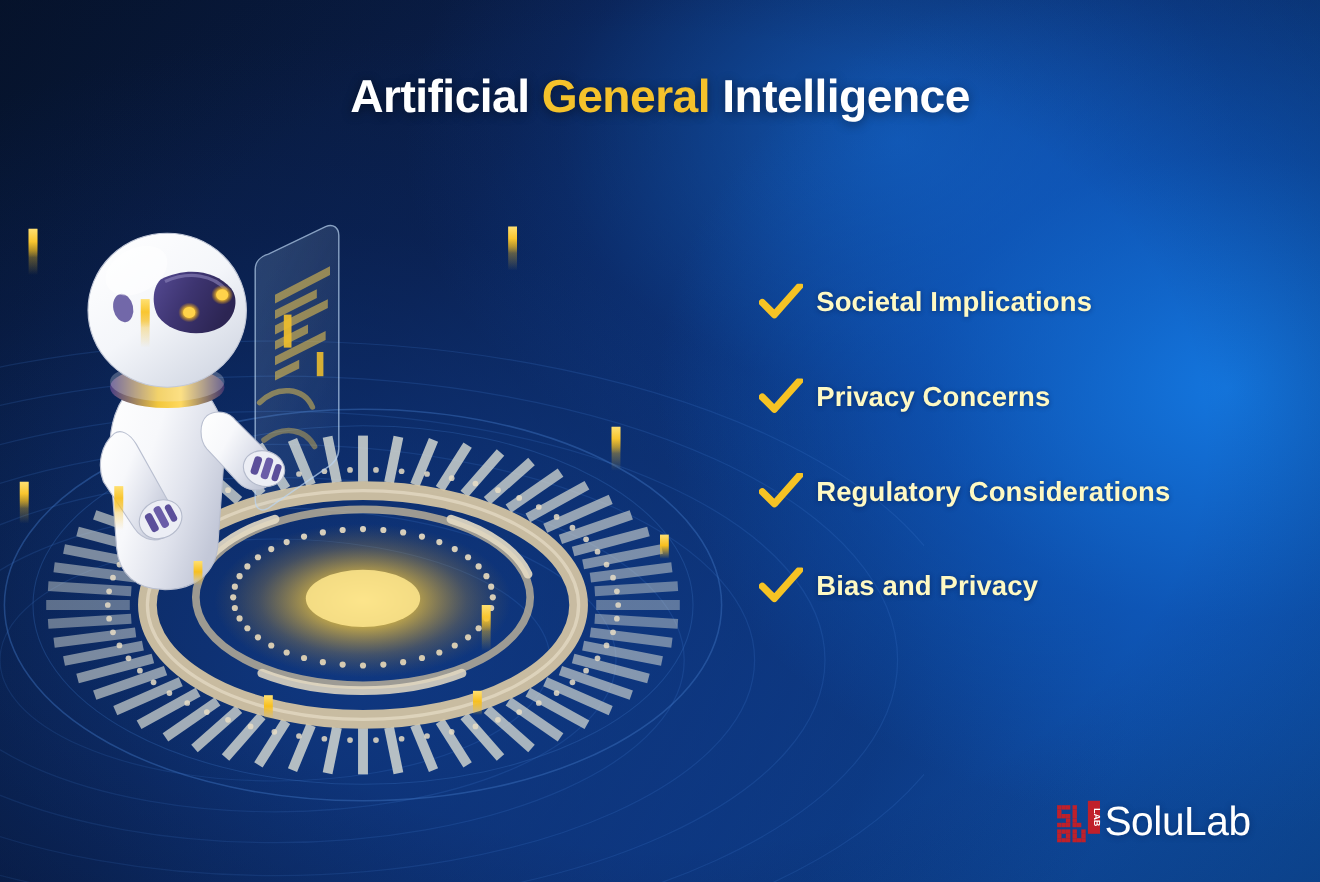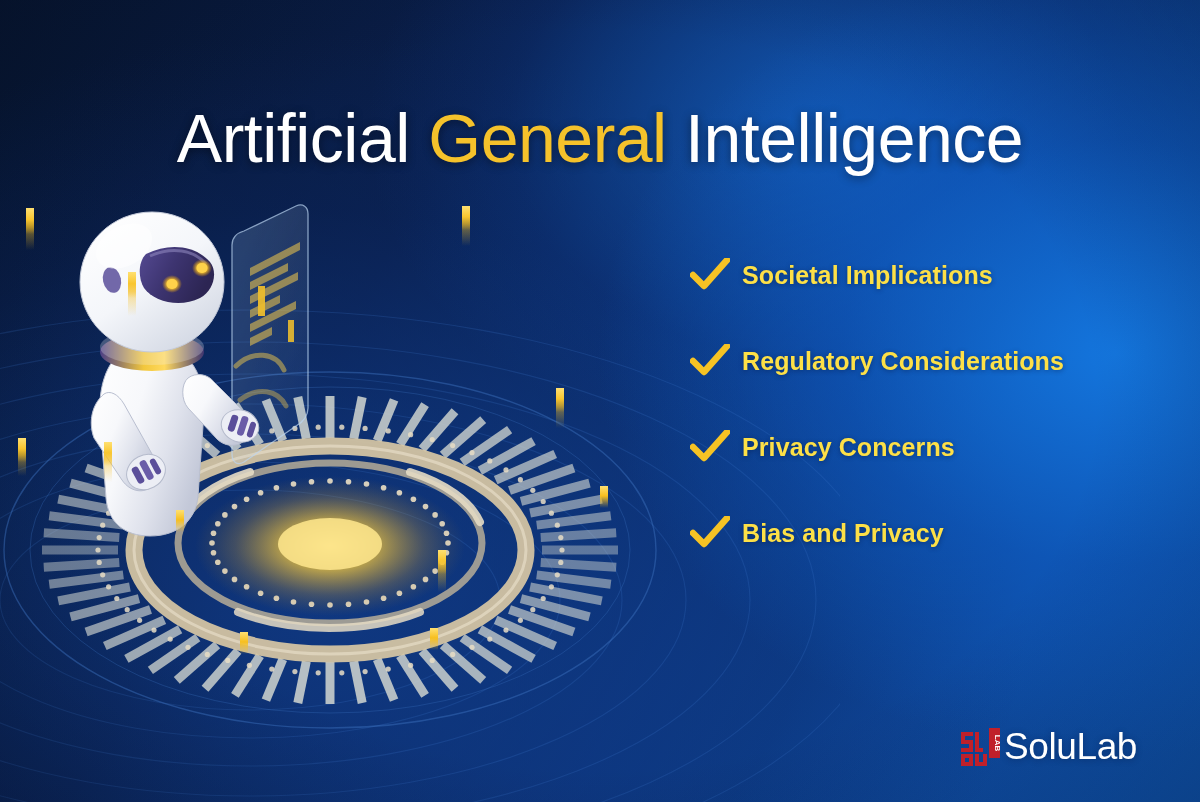--- a/index.html
+++ b/index.html
@@ -43,24 +43,24 @@
     width: 1180px;
     height: 950px;
     opacity: 0.55;
   }
 
   
   .title {
     position: absolute;
     left: 0;
     right: 0;
-    top: 53px;
+    top: 36px;
     text-align: center;
-    font-size: 68px;
-    font-weight: normal;
+    font-size: 42px;
+    font-weight: bold;
     letter-spacing: -0.5px;
     color: #ffffff;
     text-shadow: 0 2px 10px rgba(0,0,0,0.45);
     white-space: nowrap;
   }
   .title .accent { color: #f5c22b; }
 
   
   .checklist {
     position: absolute;
@@ -78,21 +78,21 @@
   .check-icon {
     width: 52px;
     flex: 0 0 52px;
     display: flex;
     align-items: center;
     justify-content: flex-start;
   }
   .check-label {
     font-size: 25px;
     font-weight: bold;
-    color: #fde047;
+    color: #fef9c3;
     letter-spacing: 0.1px;
     text-shadow: 0 1px 5px rgba(0,20,60,0.45);
     white-space: nowrap;
   }
 
   
   .scene {
     position: absolute;
     left: 0;
     top: 150px;
@@ -499,30 +499,30 @@
       </span>
       <span class="check-label">Societal Implications</span>
     </div>
 
     <div class="check-row">
       <span class="check-icon">
         <svg width="40" height="34" viewBox="0 0 40 34">
           <path d="M3 17 L14 28 L37 2" fill="none" stroke="#f6c324" stroke-width="6.5" stroke-linecap="round" stroke-linejoin="round"></path>
         </svg>
       </span>
-      <span class="check-label">Regulatory Considerations</span>
+      <span class="check-label">Privacy Concerns</span>
     </div>
 
     <div class="check-row">
       <span class="check-icon">
         <svg width="40" height="34" viewBox="0 0 40 34">
           <path d="M3 17 L14 28 L37 2" fill="none" stroke="#f6c324" stroke-width="6.5" stroke-linecap="round" stroke-linejoin="round"></path>
         </svg>
       </span>
-      <span class="check-label">Privacy Concerns</span>
+      <span class="check-label">Regulatory Considerations</span>
     </div>
 
     <div class="check-row">
       <span class="check-icon">
         <svg width="40" height="34" viewBox="0 0 40 34">
           <path d="M3 17 L14 28 L37 2" fill="none" stroke="#f6c324" stroke-width="6.5" stroke-linecap="round" stroke-linejoin="round"></path>
         </svg>
       </span>
       <span class="check-label">Bias and Privacy</span>
     </div>

